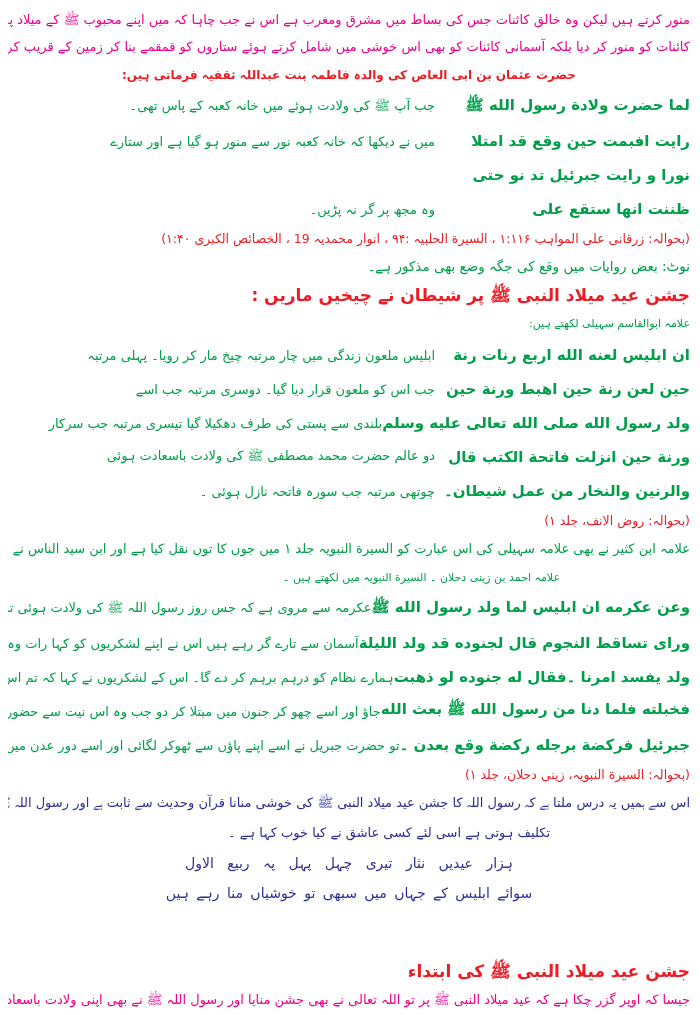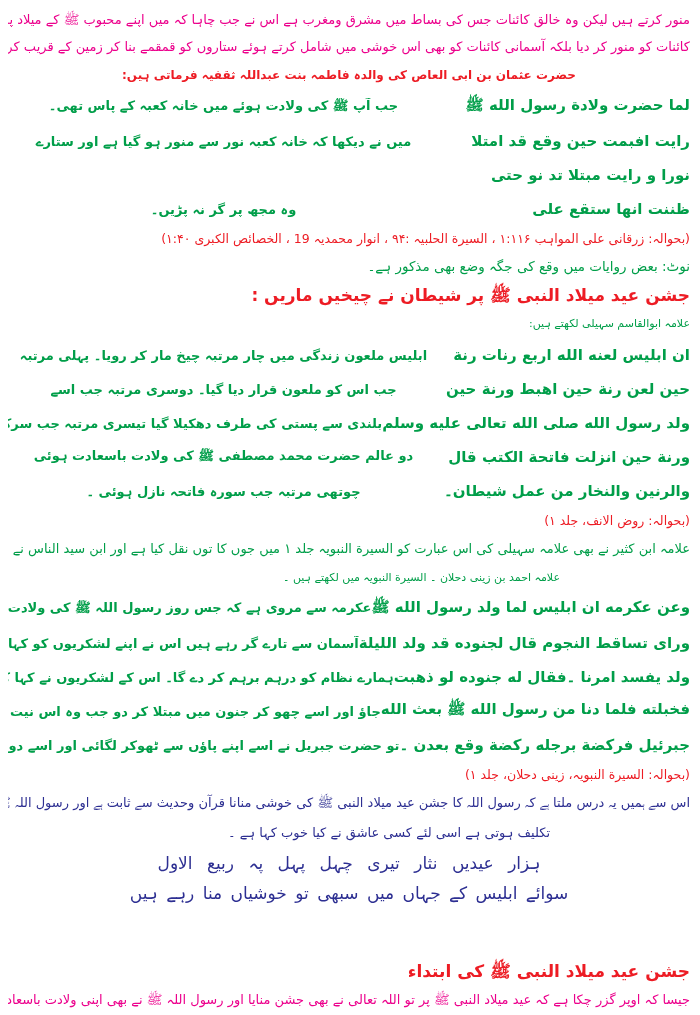--- a/index.html
+++ b/index.html
@@ -23,30 +23,30 @@
   
   .magenta{color:var(--magenta);}
   .red{color:var(--red);}
   .green{color:var(--green);}
   .navy{color:var(--navy);}
   
   .intro-line{font-size:13px;line-height:27px;text-align:right;}
   .narrator{font-size:12px;line-height:30px;text-align:center;font-weight:bold;}
   .poem-row{display:flex;align-items:center;height:34px;}
   .ar{flex:0 0 255px;font-weight:bold;font-size:15px;text-align:right;white-space:nowrap;}
-  .ur{flex:1 1 auto;font-size:13px;text-align:center;padding-left:4px;white-space:nowrap;overflow:hidden;font-weight:bold;}
+  .ur{flex:1 1 auto;font-size:13px;text-align:right;padding-left:4px;white-space:nowrap;overflow:hidden;}
   .ref{font-size:12.5px;line-height:26px;text-align:right;}
   .note{font-size:13.5px;line-height:28px;text-align:right;}
   .heading{font-weight:bold;font-size:17px;line-height:30px;text-align:right;}
   .caption{font-size:11px;line-height:28px;text-align:right;}
   .caption.center-right{padding-right:130px;}
   .wide-para{font-size:13px;line-height:30px;text-align:right;}
   .lesson-1{font-size:13px;line-height:30px;text-align:right;}
   .lesson-2{font-size:13px;line-height:30px;text-align:right;padding-right:140px;}
-  .verse{font-size:17px;line-height:30px;text-align:center;}
+  .verse{font-size:14px;line-height:30px;text-align:center;}
   .verse.spread{word-spacing:9px;}
   .verse.spread2{word-spacing:3px;}
   .heading-2{margin-top:48px;}
   .closing{font-size:13px;line-height:28px;text-align:right;}
 </style>
 </head>
 <body>
 
 <div class="page">
 
@@ -57,21 +57,21 @@
   <div>
     <div class="poem-row">
       <span class="ar green">لما حضرت ولادة رسول الله ﷺ</span>
       <span class="ur green">جب آپ ﷺ کی ولادت ہوئے میں خانہ کعبہ کے پاس تھی۔</span>
     </div>
     <div class="poem-row">
       <span class="ar green">رايت افبمت حين وقع قد امتلا</span>
       <span class="ur green">میں نے دیکھا کہ خانہ کعبہ نور سے منور ہو گیا ہے اور ستارے</span>
     </div>
     <div class="poem-row">
-      <span class="ar green">نورا و رايت مبتلا تد نو حتى</span>
+      <span class="ar green">نورا و رايت جبرئيل تد نو حتى</span>
     </div>
     <div class="poem-row">
       <span class="ar green">ظننت انها ستقع على</span>
       <span class="ur green">وہ مجھ پر گر نہ پڑیں۔</span>
     </div>
     <p class="line ref red">(بحوالہ: زرقانی علی المواہب ۱:۱۱۶ ، السیرة الحلبیہ :۹۴ ، انوار محمدیہ 19 ، الخصائص الکبری ۱:۴۰)</p>
   </div>
 
   <p class="line note green">نوٹ: بعض روایات میں وقع کی جگہ وضع بھی مذکور ہے۔</p>
 

